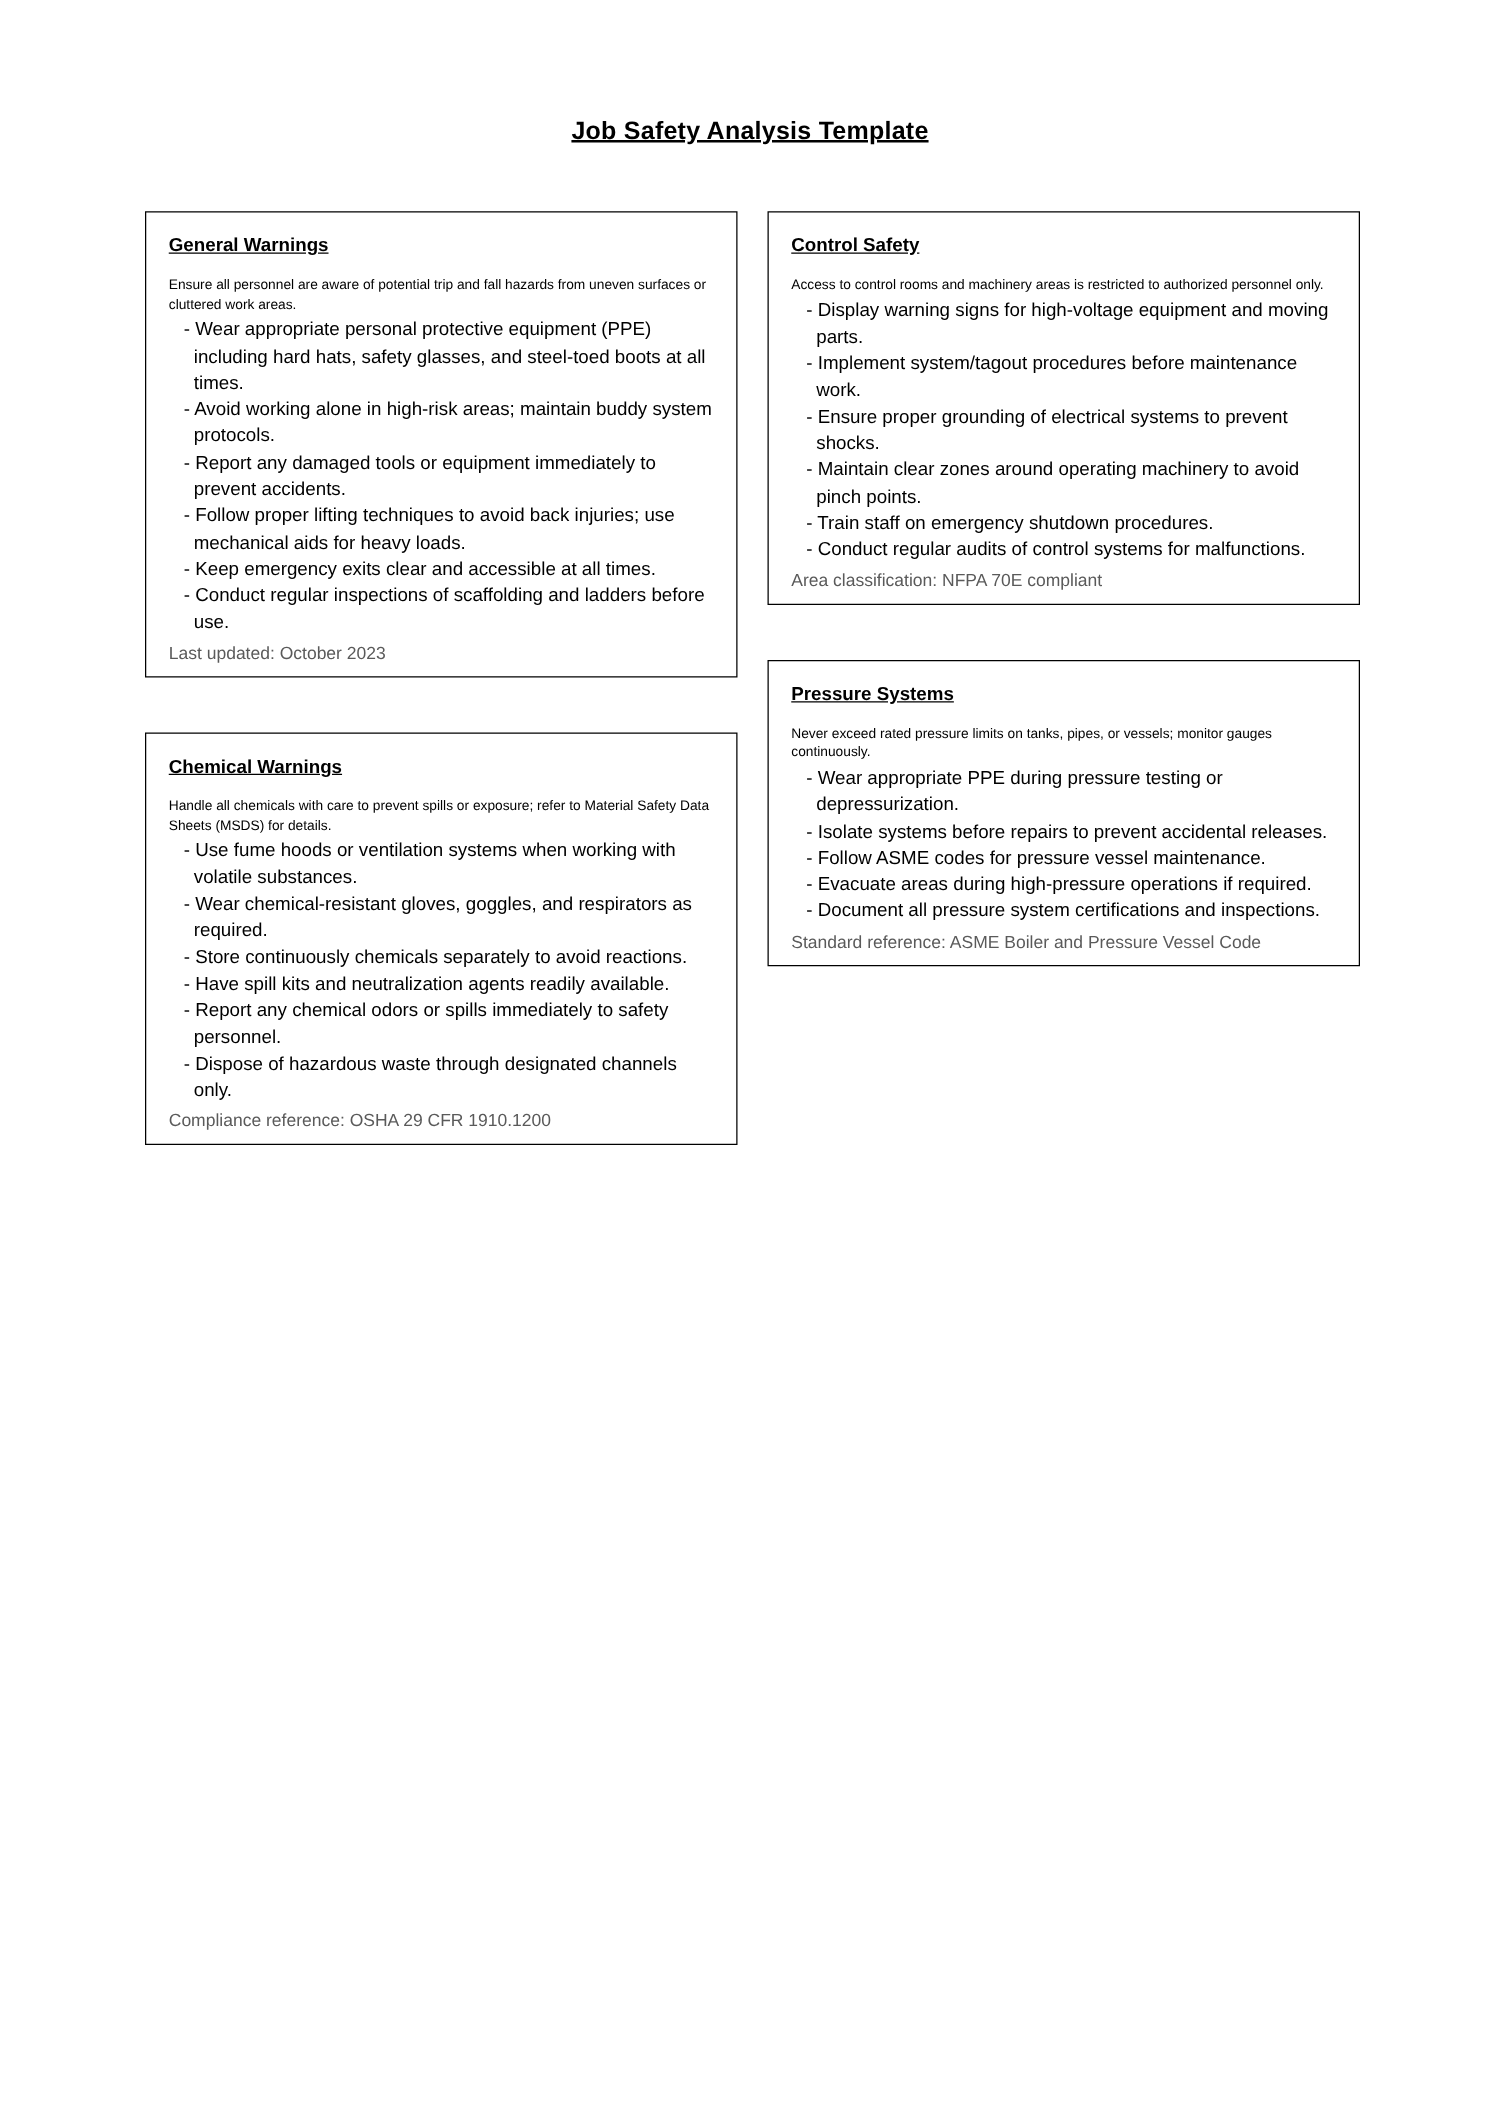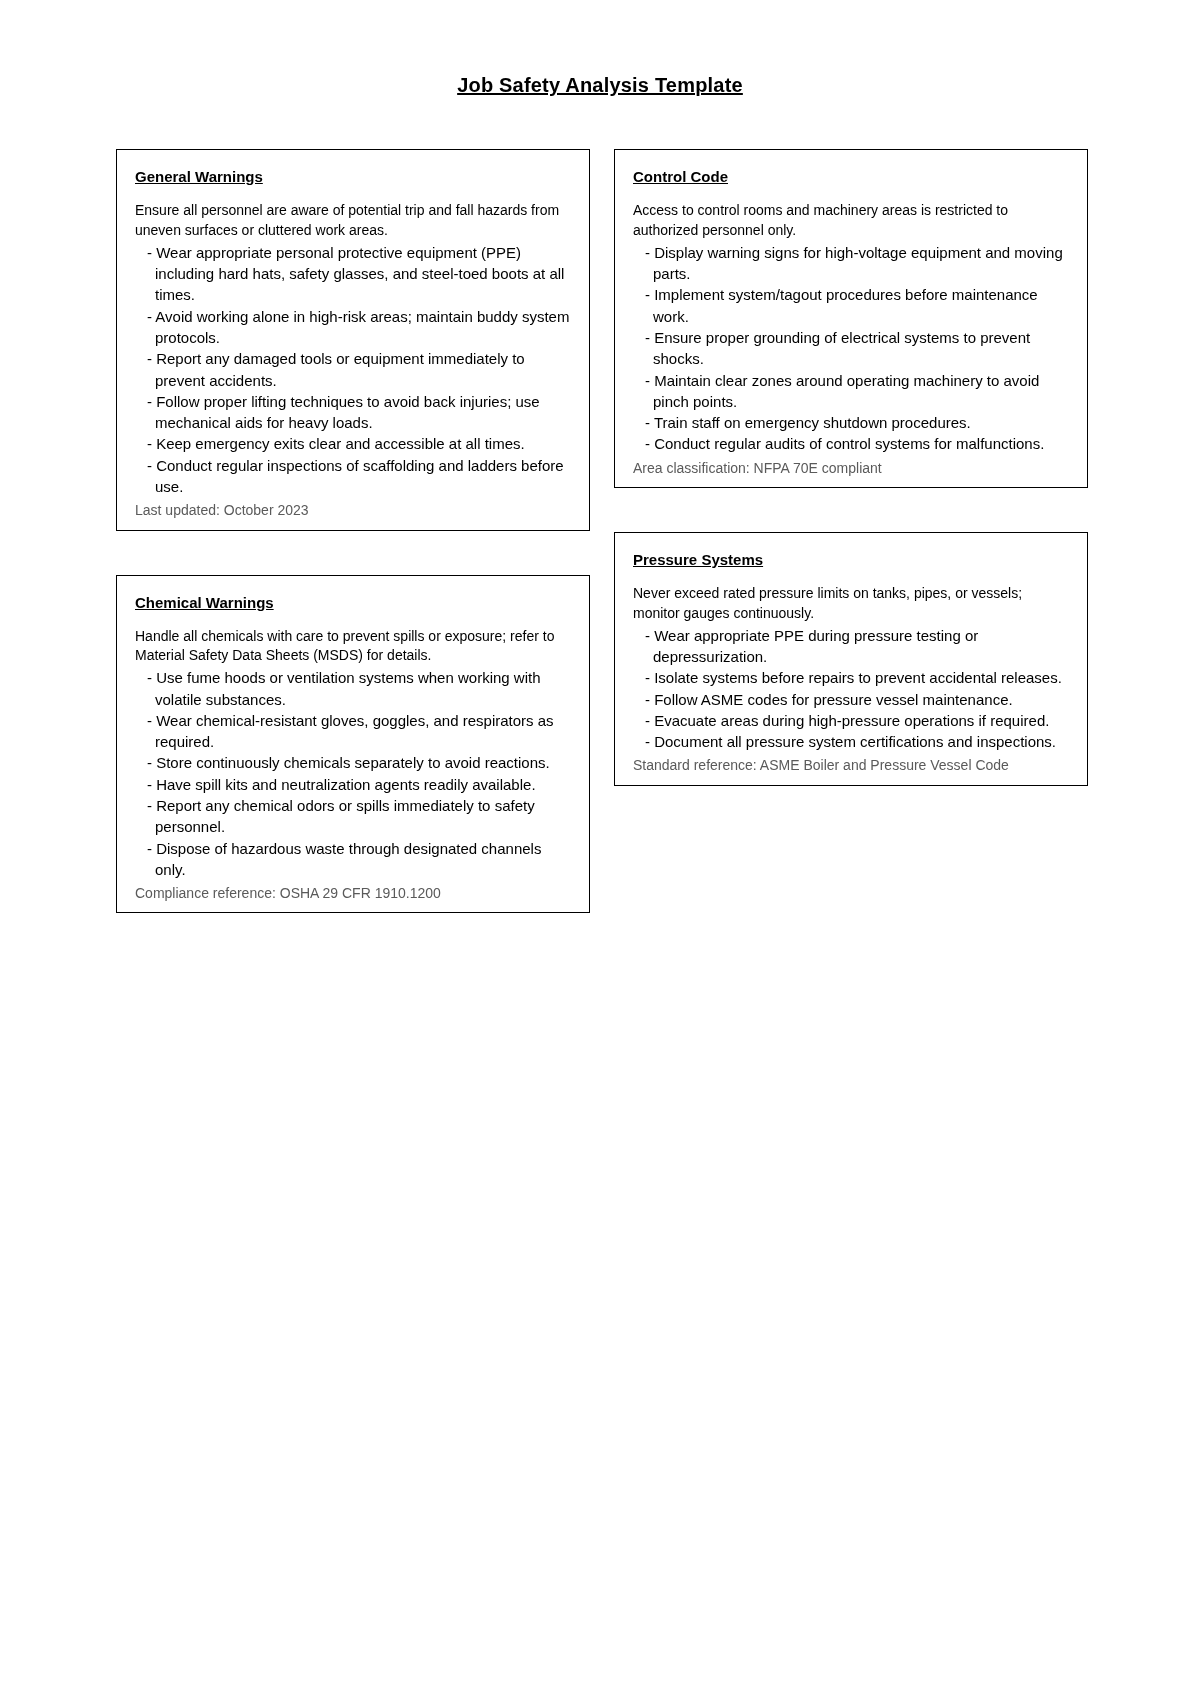--- a/index.html
+++ b/index.html
@@ -19,21 +19,21 @@
     height: 1697px;
     box-sizing: border-box;
     padding: 0;
     position: relative;
   }
   .doc-title {
     text-align: center;
     font-size: 20px;
     font-weight: bold;
     text-decoration: underline;
-    margin-top: 74px;
+    margin-top: 94px;
     letter-spacing: 0.2px;
   }
   .columns {
     display: flex;
     flex-direction: row;
     gap: 24px;
     margin-top: 52px;
     padding-left: 116px;
     padding-right: 108px;
     box-sizing: border-box;
@@ -51,21 +51,21 @@
     padding: 16px 18px 10px 18px;
     background: #ffffff;
   }
   .card-title {
     font-size: 15px;
     font-weight: bold;
     text-decoration: underline;
     margin: 2px 0 10px 0;
   }
   .card-intro {
-    font-size: 14px;
+    font-size: 11px;
     line-height: 1.42;
     margin: 16px 0 1px 0;
   }
   .bullets {
     list-style: none;
     margin: 0;
     padding: 0;
   }
   .bullets li {
     font-size: 15px;
@@ -118,21 +118,21 @@
           <li>- Dispose of hazardous waste through designated channels only.</li>
         </ul>
         <div class="card-footer">Compliance reference: OSHA 29 CFR 1910.1200</div>
       </section>
 
     </div>
 
     <div class="col">
 
       <section class="card">
-        <h2 class="card-title">Control Code</h2>
+        <h2 class="card-title">Control Safety</h2>
         <p class="card-intro">Access to control rooms and machinery areas is restricted to authorized personnel only.</p>
         <ul class="bullets">
           <li>- Display warning signs for high-voltage equipment and moving parts.</li>
           <li>- Implement system/tagout procedures before maintenance work.</li>
           <li>- Ensure proper grounding of electrical systems to prevent shocks.</li>
           <li>- Maintain clear zones around operating machinery to avoid pinch points.</li>
           <li>- Train staff on emergency shutdown procedures.</li>
           <li>- Conduct regular audits of control systems for malfunctions.</li>
         </ul>
         <div class="card-footer">Area classification: NFPA 70E compliant</div>

